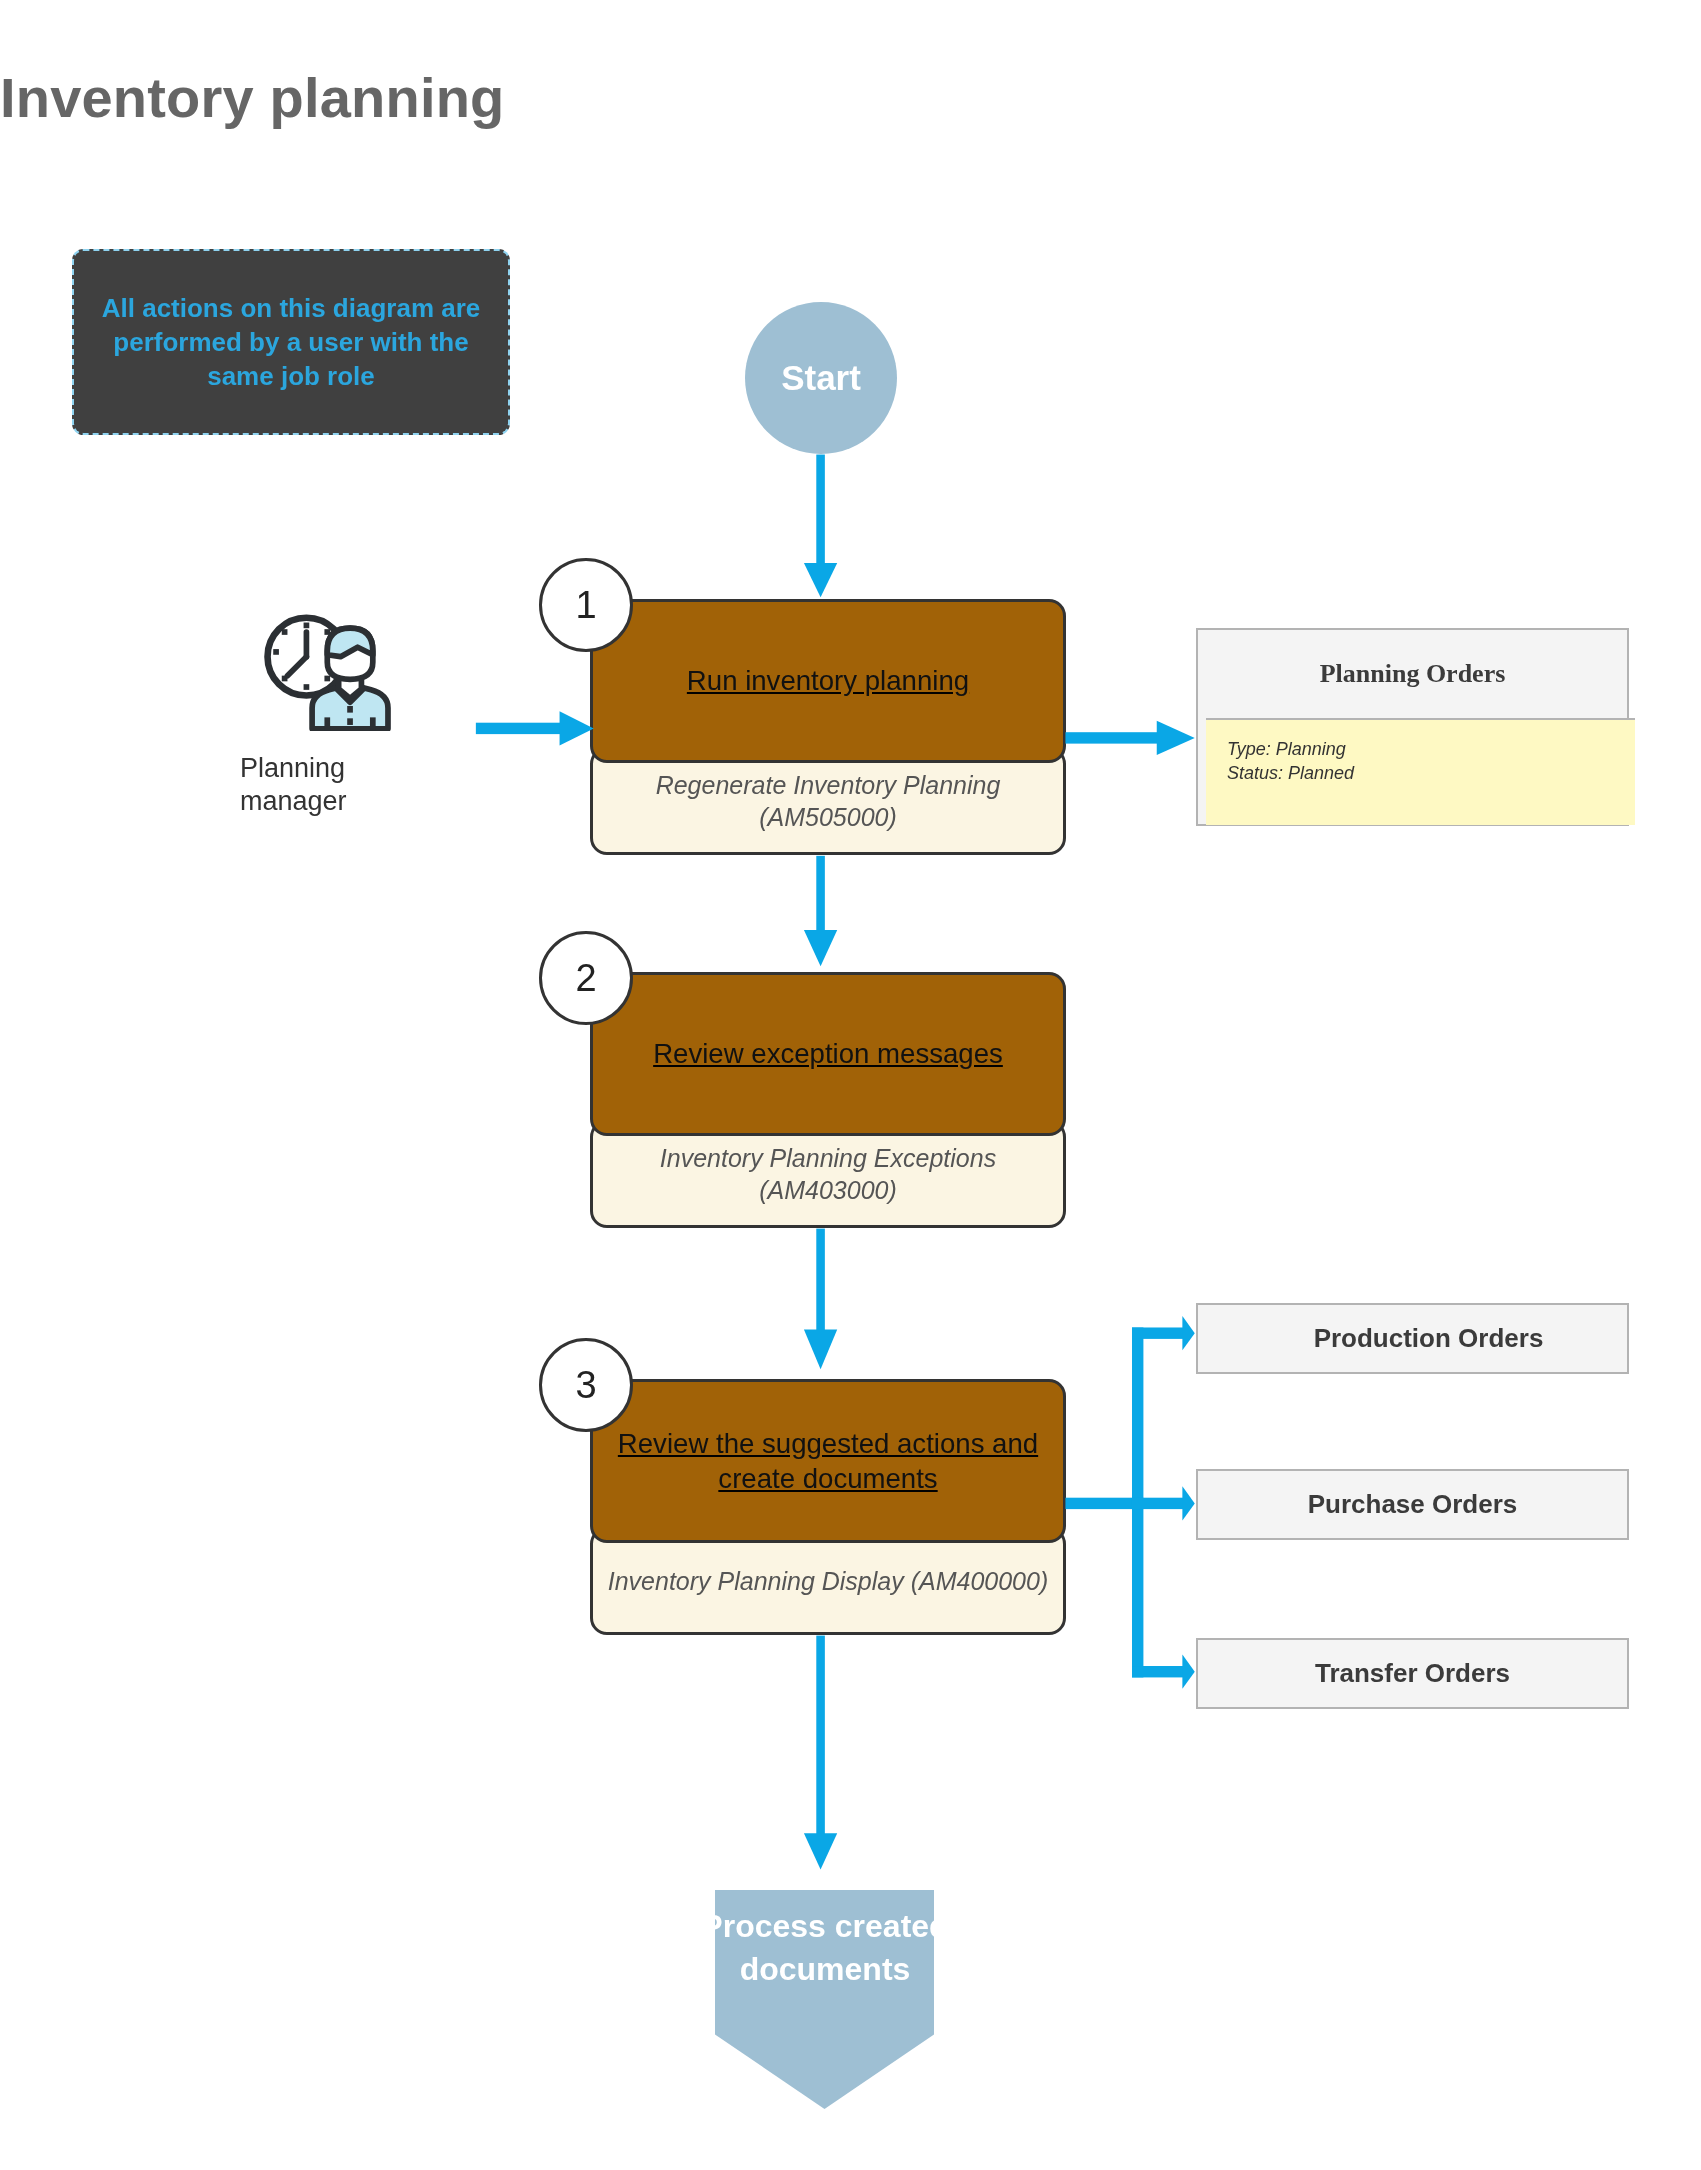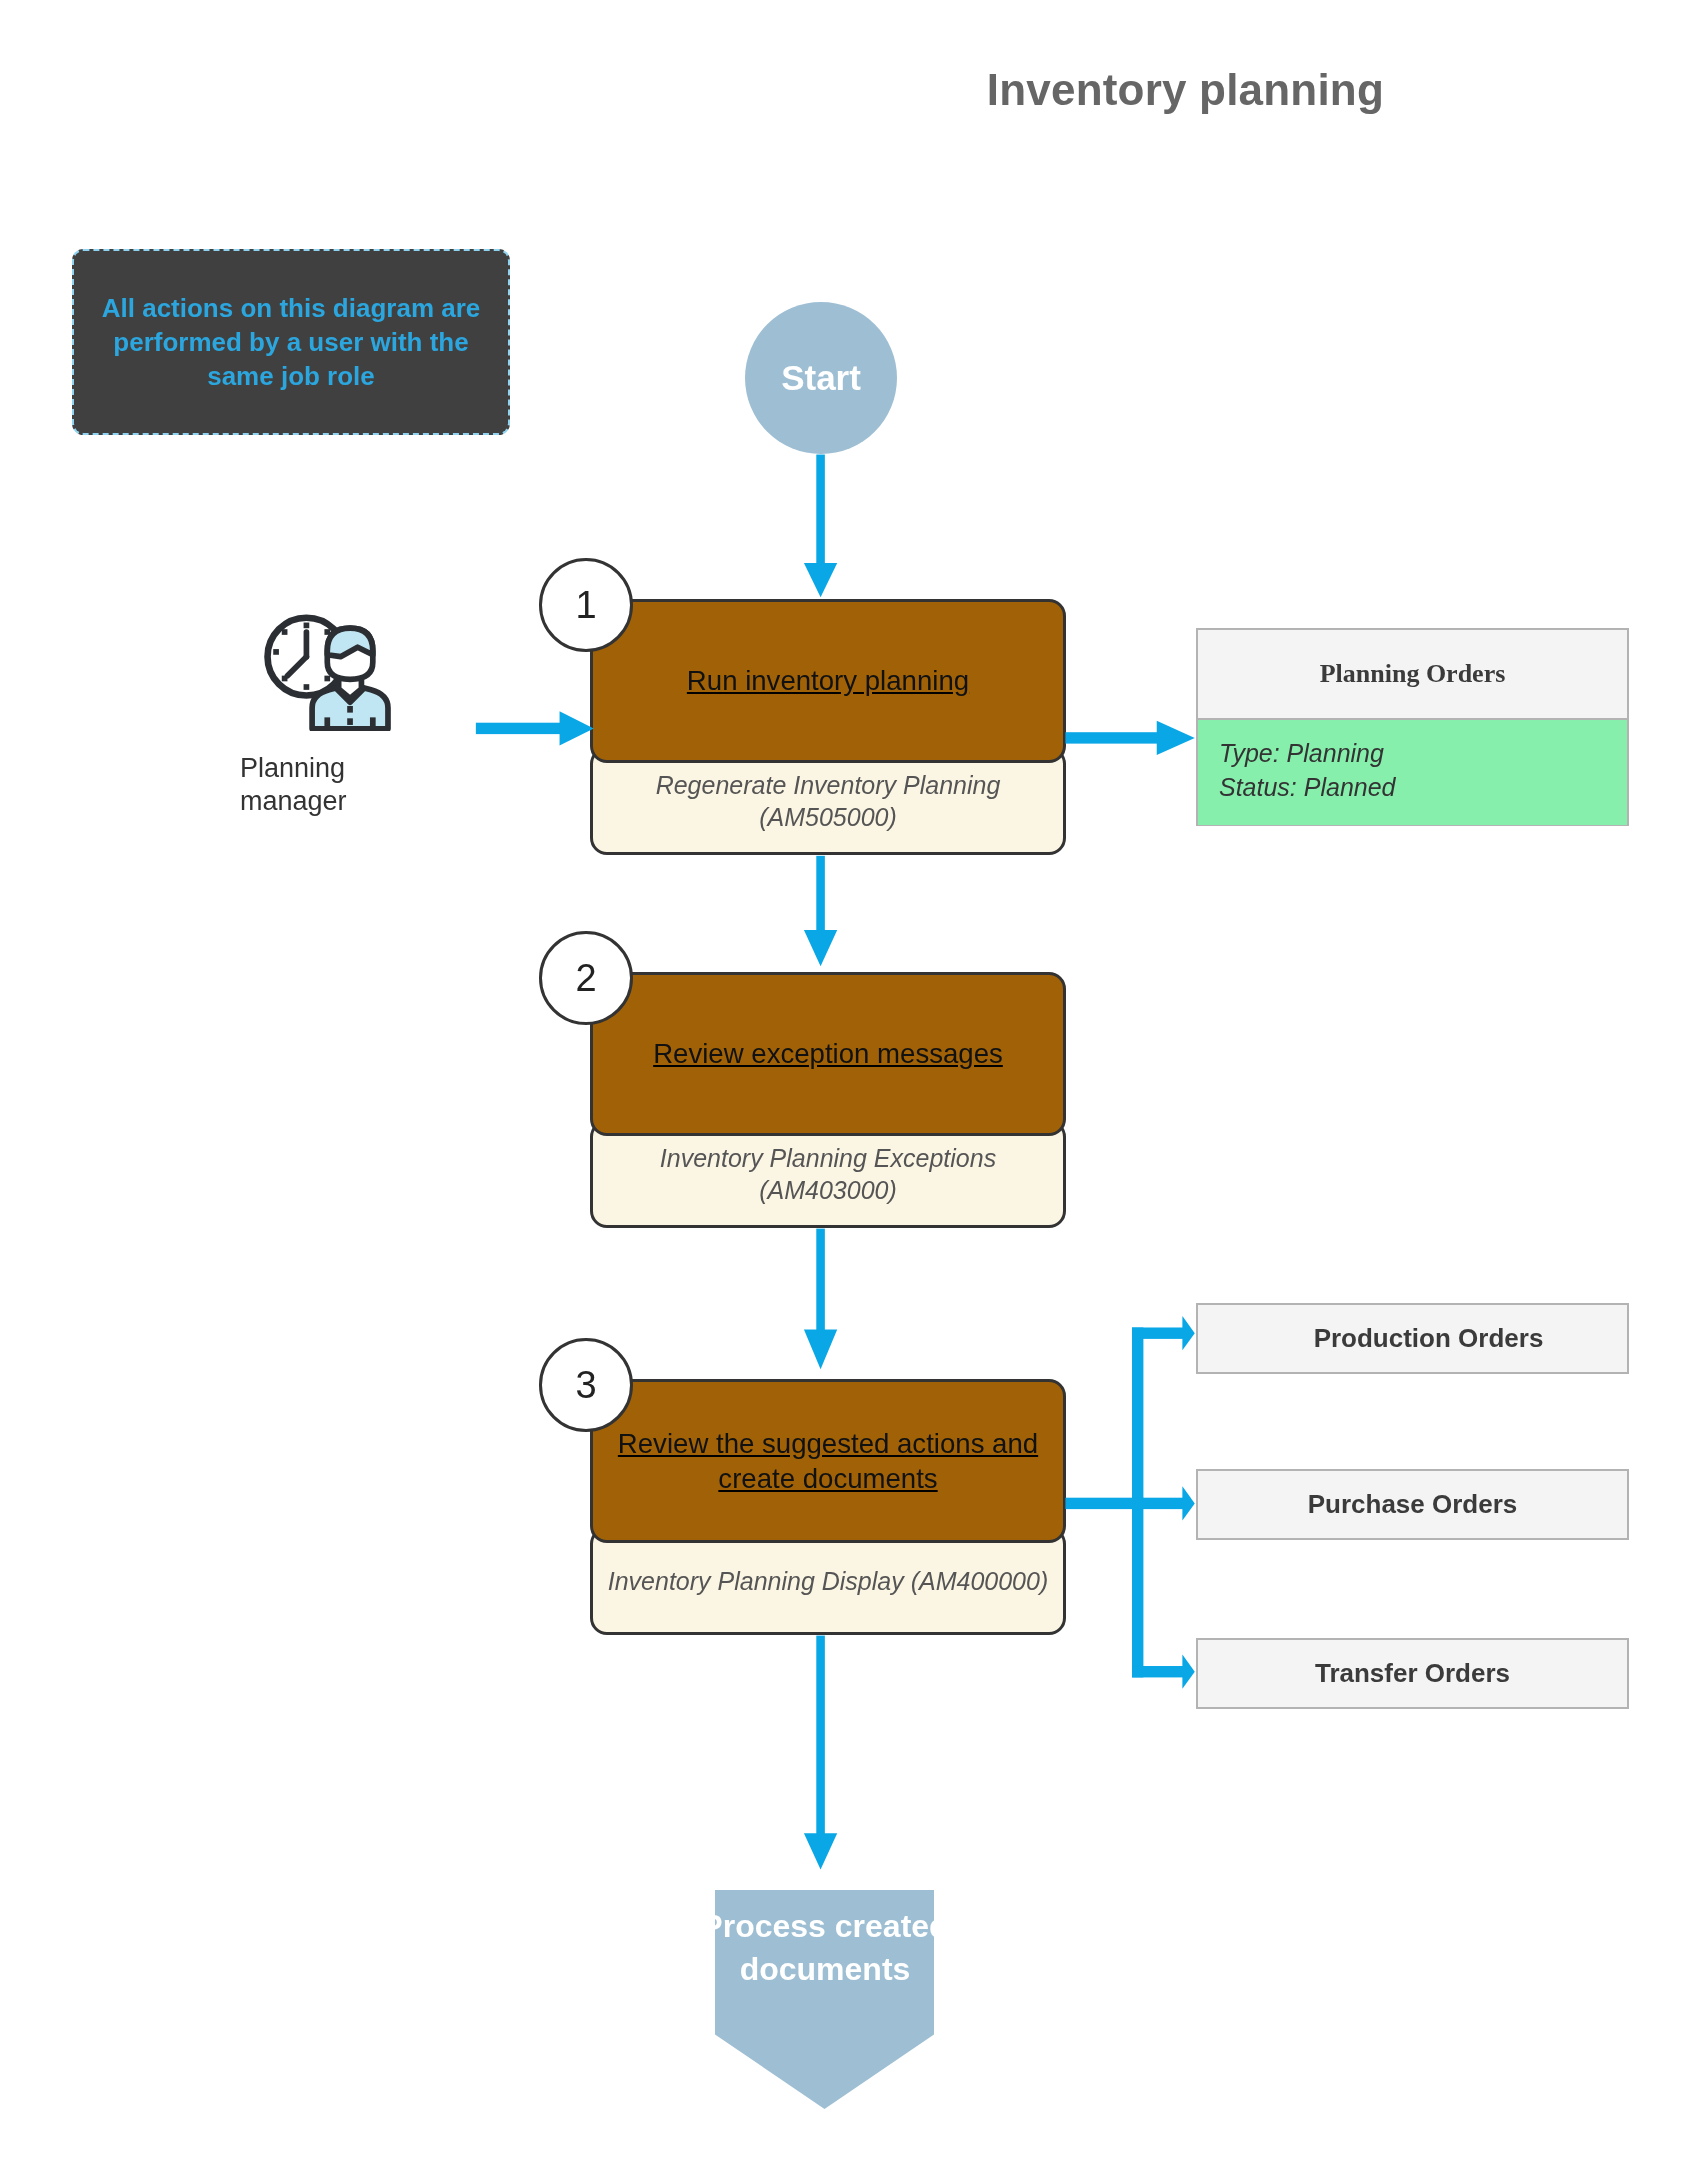--- a/index.html
+++ b/index.html
@@ -18,26 +18,25 @@
     background: #ffffff;
     overflow: hidden;
   }
 
   
   #page-title {
     position: absolute;
     left: 0;
     top: 65px;
     width: 1360px;
-    text-align: right;
-    font-size: 44px;
+    text-align: left;
+    font-size: 56px;
     font-weight: bold;
     color: #666666;
     letter-spacing: 0.2px;
-    margin-left: 24px;
   }
 
   
   #note-box {
     position: absolute;
     left: 72px;
     top: 249px;
     width: 438px;
     height: 186px;
     box-sizing: border-box;
@@ -179,27 +178,28 @@
     display: flex;
     align-items: center;
     justify-content: center;
     font-size: 26px;
     font-weight: bold;
     color: #3b3b3b;
   }
   .doc-box .doc-body {
     box-sizing: border-box;
     width: 100%;
-    background: #86efac;
+    background: #fef9c3;
     border-top: 2.9px solid #b3b3b3;
     padding: 17px 21px 0 21px;
-    font-size: 25px;
+    font-size: 18px;
     font-style: italic;
     color: #333333;
     line-height: 1.35;
+    margin-left: 8px;
   }
   .doc-box.simple .doc-head {
     height: 100%;
   }
 
   
   #end-node {
     position: absolute;
     left: 715px;
     top: 1890px;

